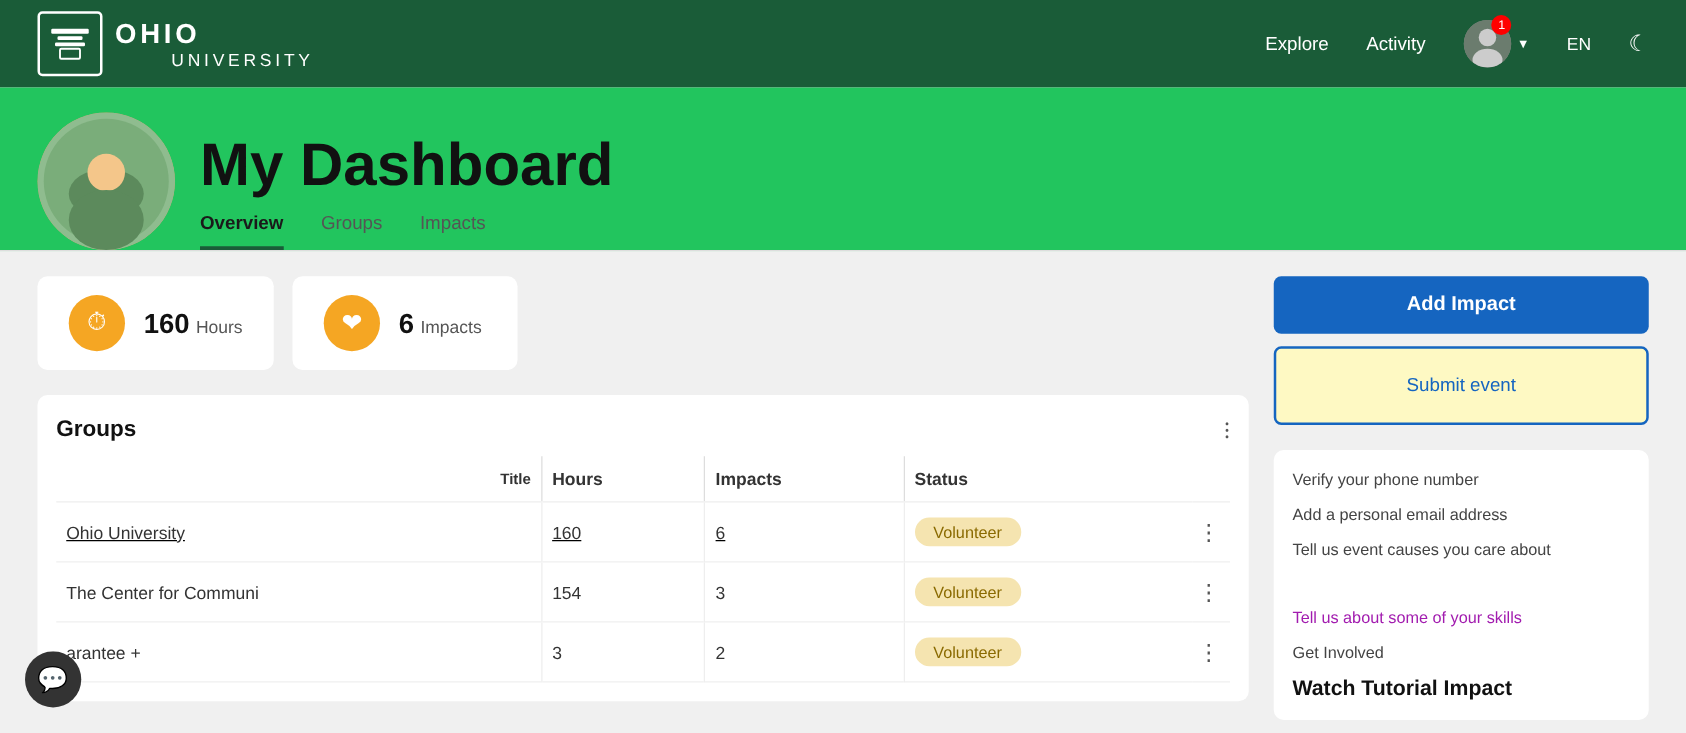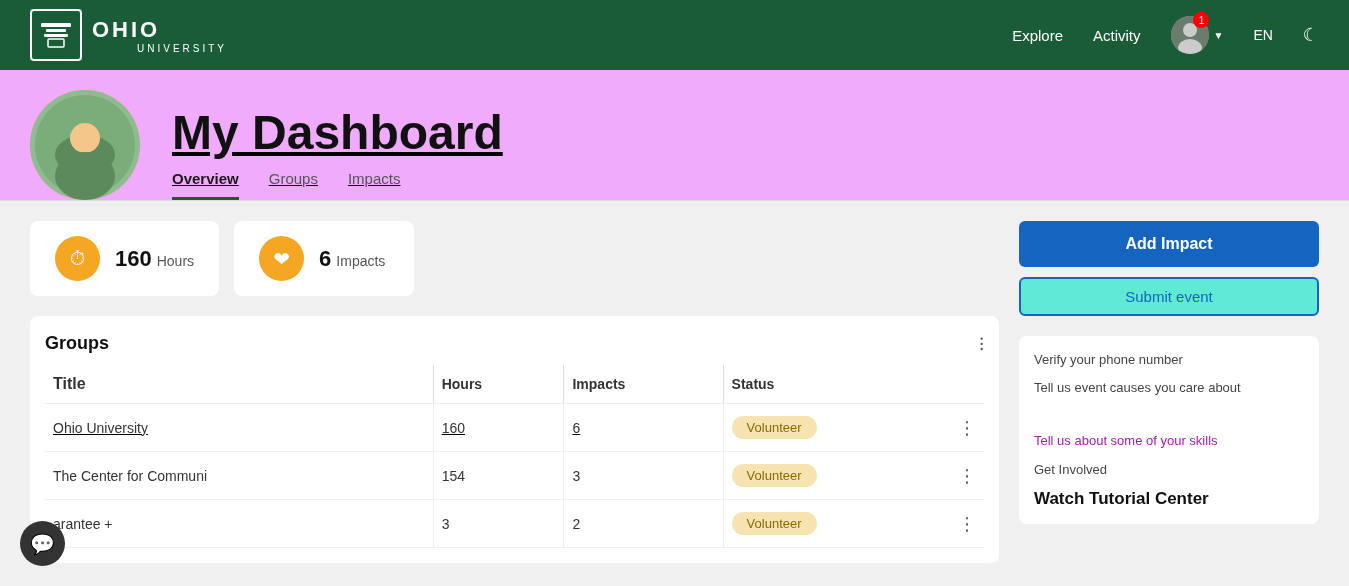--- a/index.html
+++ b/index.html
@@ -13,21 +13,21 @@
     <div style="width:52px;height:52px;border:2px solid white;border-radius:4px;display:flex;align-items:center;justify-content:center;background:#1a5c38;">
       <svg width="40" height="40" viewBox="0 0 40 40" fill="white" xmlns="http://www.w3.org/2000/svg">
         <rect x="5" y="8" width="30" height="4" rx="1"></rect>
         <rect x="10" y="14" width="20" height="3" rx="1"></rect>
         <rect x="8" y="19" width="24" height="3" rx="1"></rect>
         <rect x="12" y="24" width="16" height="8" rx="1" fill="none" stroke="white" stroke-width="1.5"></rect>
       </svg>
     </div>
     <div>
       <div style="color:white;font-size:22px;font-weight:bold;letter-spacing:3px;">OHIO</div>
-      <div style="color:white;font-size:10px;letter-spacing:3px;padding-left:45px;">UNIVERSITY</div>
+      <div style="color:white;font-size:14px;letter-spacing:3px;padding-left:45px;">UNIVERSITY</div>
     </div>
   </div>
 
   <nav style="display:flex;align-items:center;gap:30px;">
     <a href="#" style="color:white;text-decoration:none;font-size:15px;">Explore</a>
     <a href="#" style="color:white;text-decoration:none;font-size:15px;">Activity</a>
     <div style="position:relative;display:flex;align-items:center;gap:5px;">
       <div style="width:38px;height:38px;border-radius:50%;background:#888;display:flex;align-items:center;justify-content:center;overflow:hidden;">
         <svg width="38" height="38" viewBox="0 0 38 38" xmlns="http://www.w3.org/2000/svg">
           <rect width="38" height="38" fill="#6b7c6e"></rect>
@@ -36,21 +36,21 @@
         </svg>
       </div>
       <div style="position:absolute;top:-4px;right:14px;background:red;color:white;border-radius:50%;width:16px;height:16px;font-size:10px;display:flex;align-items:center;justify-content:center;">1</div>
       <span style="color:white;font-size:10px;">▼</span>
     </div>
     <span style="color:white;font-size:14px;cursor:pointer;">EN</span>
     <span style="color:white;font-size:18px;cursor:pointer;">☾</span>
   </nav>
 </header>
 
-<div style="background:#f0abfc;padding:20px 30px 0 30px;display:flex;align-items:flex-end;gap:32px;border-bottom:1px solid #ddd;text-decoration:underline;">
+<div style="background:#22c55e;padding:20px 30px 0 30px;display:flex;align-items:flex-end;gap:20px;border-bottom:1px solid #ddd;">
   <div style="width:110px;height:110px;border-radius:50%;overflow:hidden;background:#c8a87a;display:flex;align-items:center;justify-content:center;flex-shrink:0;">
     <svg width="110" height="110" viewBox="0 0 110 110" xmlns="http://www.w3.org/2000/svg">
       <circle cx="55" cy="55" r="55" fill="#8fbc8f"></circle>
       <circle cx="55" cy="55" r="50" fill="#7aad7a"></circle>
       <ellipse cx="55" cy="65" rx="30" ry="20" fill="#5c8a5c"></ellipse>
       <circle cx="55" cy="48" r="15" fill="#f4c68a"></circle>
       <rect x="25" y="62" width="60" height="48" fill="#5c8a5c" rx="30"></rect>
     </svg>
   </div>
   <div style="flex:1;">
@@ -85,21 +85,21 @@
     </div>
 
     <div style="background:white;border-radius:8px;padding:15px;">
       <div style="display:flex;justify-content:space-between;align-items:center;margin-bottom:10px;">
         <span style="font-size:18px;font-weight:bold;color:#111;">Groups</span>
         <span style="color:#555;font-size:18px;cursor:pointer;">⁝</span>
       </div>
       <table style="width:100%;border-collapse:collapse;">
         <thead>
           <tr>
-            <th style="text-align:left;padding:10px 8px;color:#333;font-size:16px;font-weight:600;border-bottom:1px solid #eee;">Title</th>
+            <th style="text-align:right;padding:10px 8px;color:#333;font-size:12px;font-weight:600;border-bottom:1px solid #eee;">Title</th>
             <th style="text-align:left;padding:10px 8px;color:#333;font-size:14px;font-weight:600;border-bottom:1px solid #eee;border-left:1px solid #ddd;">Hours</th>
             <th style="text-align:left;padding:10px 8px;color:#333;font-size:14px;font-weight:600;border-bottom:1px solid #eee;border-left:1px solid #ddd;">Impacts</th>
             <th style="text-align:left;padding:10px 8px;color:#333;font-size:14px;font-weight:600;border-bottom:1px solid #eee;border-left:1px solid #ddd;" colspan="2">Status</th>
           </tr>
         </thead>
         <tbody>
           <tr style="border-bottom:1px solid #f0f0f0;text-decoration:underline;">
             <td style="padding:12px 8px;font-size:14px;color:#333;">Ohio University</td>
             <td style="padding:12px 8px;font-size:14px;color:#333;border-left:1px solid #eee;">160</td>
             <td style="padding:12px 8px;font-size:14px;color:#333;border-left:1px solid #eee;">6</td>
@@ -132,26 +132,27 @@
               <button style="background:none;border:none;cursor:pointer;font-size:18px;color:#555;">⋮</button>
             </td>
           </tr>
         </tbody>
       </table>
     </div>
   </div>
 
   <div style="width:300px;flex-shrink:0;">
     <button style="width:100%;background:#1565c0;color:white;border:none;border-radius:6px;padding:14px;font-size:16px;font-weight:bold;cursor:pointer;margin-bottom:10px;">Add Impact</button>
-    <button style="width:100%;background:#5eead4;color:#1565c0;border:2px solid #1565c0;border-radius:6px;padding:9px;font-size:15px;cursor:pointer;margin-bottom:20px;">Submit event</button>
+    <button style="width:100%;background:#fef9c3;color:#1565c0;border:2px solid #1565c0;border-radius:6px;padding:21px;font-size:15px;cursor:pointer;margin-bottom:20px;">Submit event</button>
 
     <div style="background:white;border-radius:8px;padding:15px;">
       <div style="font-size:13px;color:#444;margin-bottom:10px;cursor:pointer;line-height:1.4;">Verify your phone number</div>
+      <div style="font-size:13px;color:#444;margin-bottom:10px;cursor:pointer;line-height:1.4;">Add a personal email address</div>
       <div style="font-size:13px;color:#444;margin-bottom:10px;cursor:pointer;line-height:1.4;">Tell us event causes you care about</div>
       <div style="font-size:13px;color:#a21caf;margin-bottom:10px;cursor:pointer;line-height:1.4;margin-top:35px;">Tell us about some of your skills</div>
       <div style="font-size:13px;color:#444;margin-bottom:10px;cursor:pointer;line-height:1.4;">Get Involved</div>
-      <h3 style="font-size:17px;font-weight:bold;color:#111;margin-top:5px;cursor:pointer;">Watch Tutorial Center</h3>
+      <h3 style="font-size:17px;font-weight:bold;color:#111;margin-top:5px;cursor:pointer;">Watch Tutorial Impact</h3>
     </div>
   </div>
 
 </div>
 
 <div style="position:fixed;bottom:20px;left:20px;width:45px;height:45px;border-radius:50%;background:#333;display:flex;align-items:center;justify-content:center;cursor:pointer;color:white;font-size:20px;">💬</div>
 
 </body></html>

